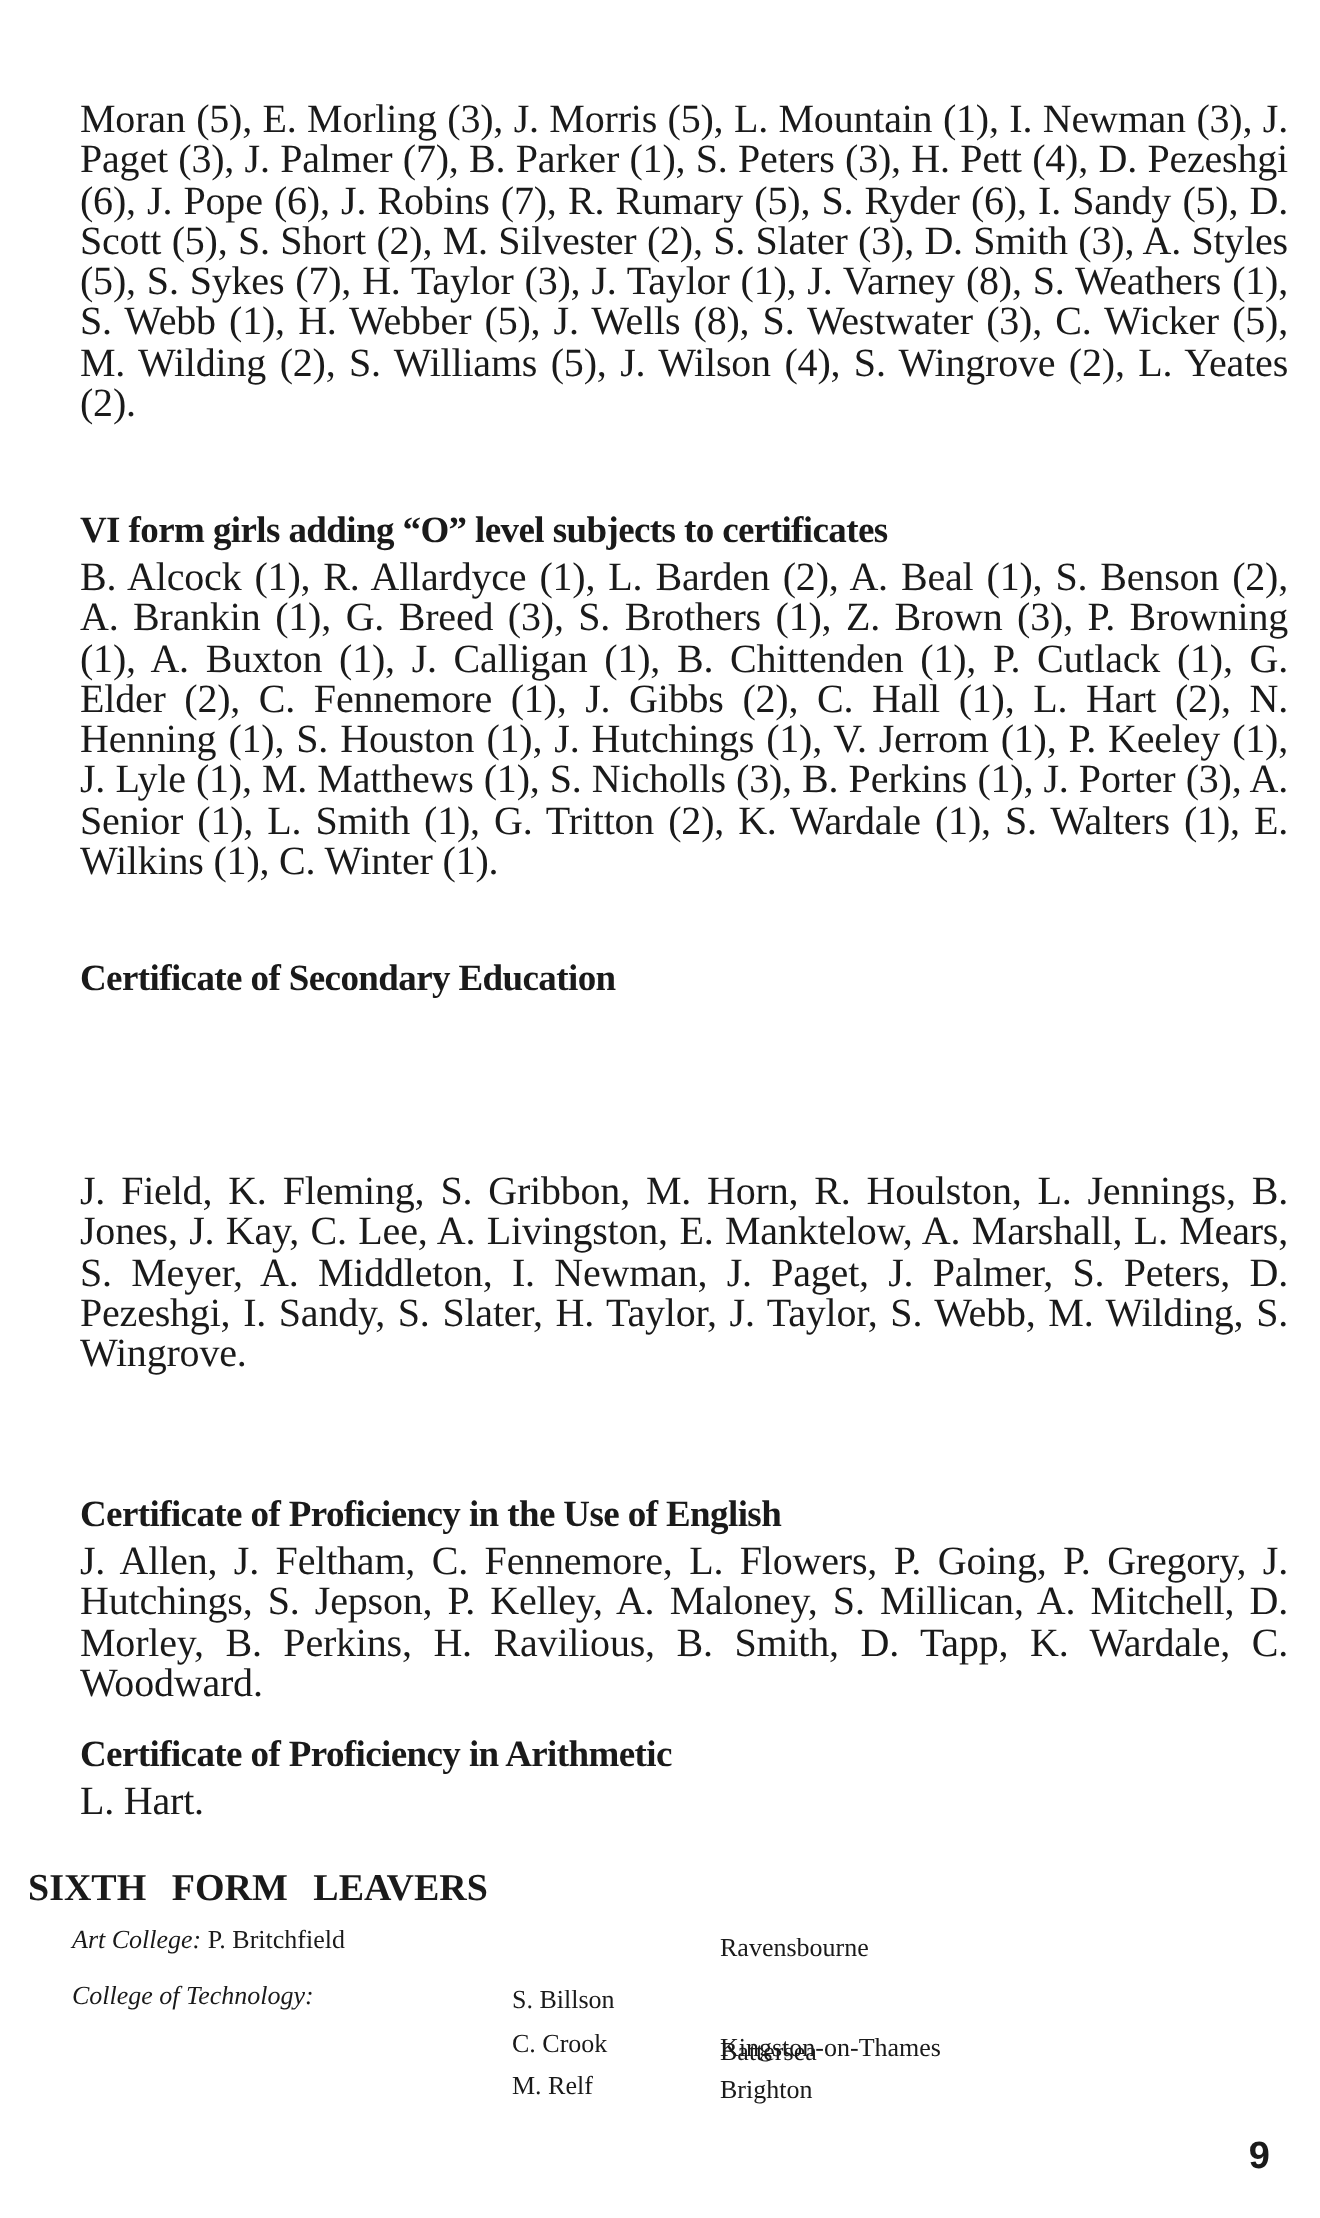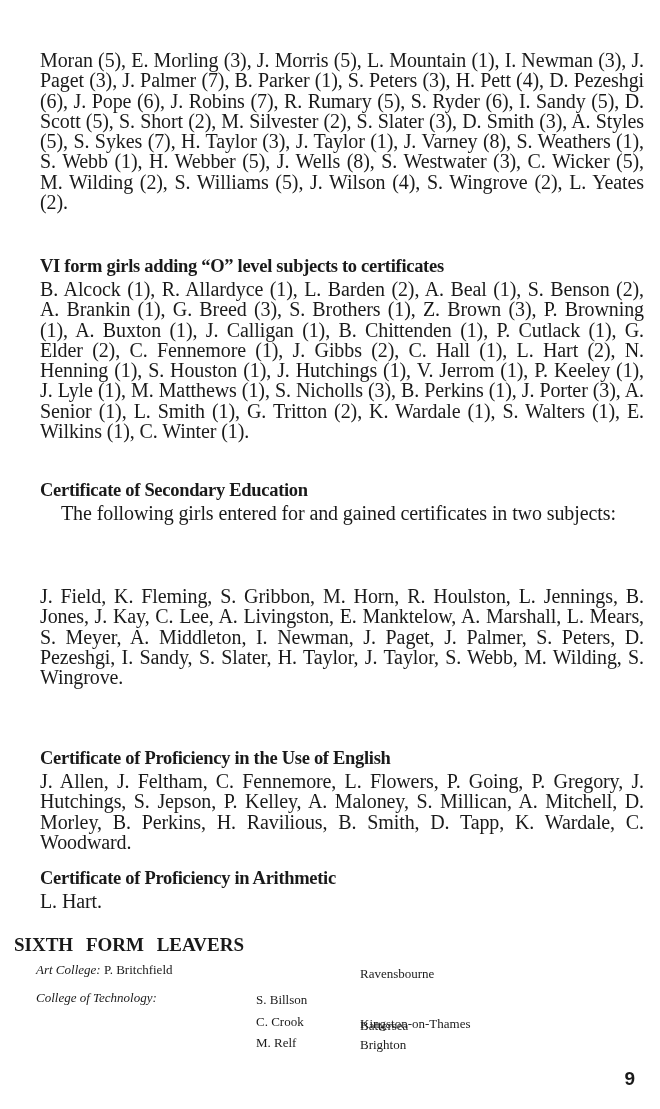--- a/index.html
+++ b/index.html
@@ -44,21 +44,20 @@
 </head>
 <body>
 
 <p class="para p1">Moran (5), E. Morling (3), J. Morris (5), L. Mountain (1), I. Newman (3), J. Paget (3), J. Palmer (7), B. Parker (1), S. Peters (3), H. Pett (4), D. Pezeshgi (6), J. Pope (6), J. Robins (7), R. Rumary (5), S. Ryder (6), I. Sandy (5), D. Scott (5), S. Short (2), M. Silvester (2), S. Slater (3), D. Smith (3), A. Styles (5), S. Sykes (7), H. Taylor (3), J. Taylor (1), J. Varney (8), S. Weathers (1), S. Webb (1), H. Webber (5), J. Wells (8), S. Westwater (3), C. Wicker (5), M. Wilding (2), S. Williams (5), J. Wilson (4), S. Wingrove (2), L. Yeates (2).</p>
 
 <h2 class="heading h1">VI form girls adding “O” level subjects to certificates</h2>
 <p class="para p2">B. Alcock (1), R. Allardyce (1), L. Barden (2), A. Beal (1), S. Benson (2), A. Brankin (1), G. Breed (3), S. Brothers (1), Z. Brown (3), P. Browning (1), A. Buxton (1), J. Calligan (1), B. Chittenden (1), P. Cutlack (1), G. Elder (2), C. Fennemore (1), J. Gibbs (2), C. Hall (1), L. Hart (2), N. Henning (1), S. Houston (1), J. Hutchings (1), V. Jerrom (1), P. Keeley (1), J. Lyle (1), M. Matthews (1), S. Nicholls (3), B. Perkins (1), J. Porter (3), A. Senior (1), L. Smith (1), G. Tritton (2), K. Wardale (1), S. Walters (1), E. Wilkins (1), C. Winter (1).</p>
 
 <h2 class="heading h2">Certificate of Secondary Education</h2>
 <div class="p3">
-  <p class="para indent">The following girls entered for and gained certificates in two subjects:</p>
 </div>
 <div class="p4">
   <p class="para">J. Field, K. Fleming, S. Gribbon, M. Horn, R. Houlston, L. Jennings, B. Jones, J. Kay, C. Lee, A. Livingston, E. Manktelow, A. Marshall, L. Mears, S. Meyer, A. Middleton, I. Newman, J. Paget, J. Palmer, S. Peters, D. Pezeshgi, I. Sandy, S. Slater, H. Taylor, J. Taylor, S. Webb, M. Wilding, S. Wingrove.</p>
 </div>
 
 <h2 class="heading h3">Certificate of Proficiency in the Use of English</h2>
 <p class="para p5">J. Allen, J. Feltham, C. Fennemore, L. Flowers, P. Going, P. Gregory, J. Hutchings, S. Jepson, P. Kelley, A. Maloney, S. Millican, A. Mitchell, D. Morley, B. Perkins, H. Ravilious, B. Smith, D. Tapp, K. Wardale, C. Woodward.</p>
 
 <h2 class="heading h4">Certificate of Proficiency in Arithmetic</h2>
 <p class="para p6">L. Hart.</p>

